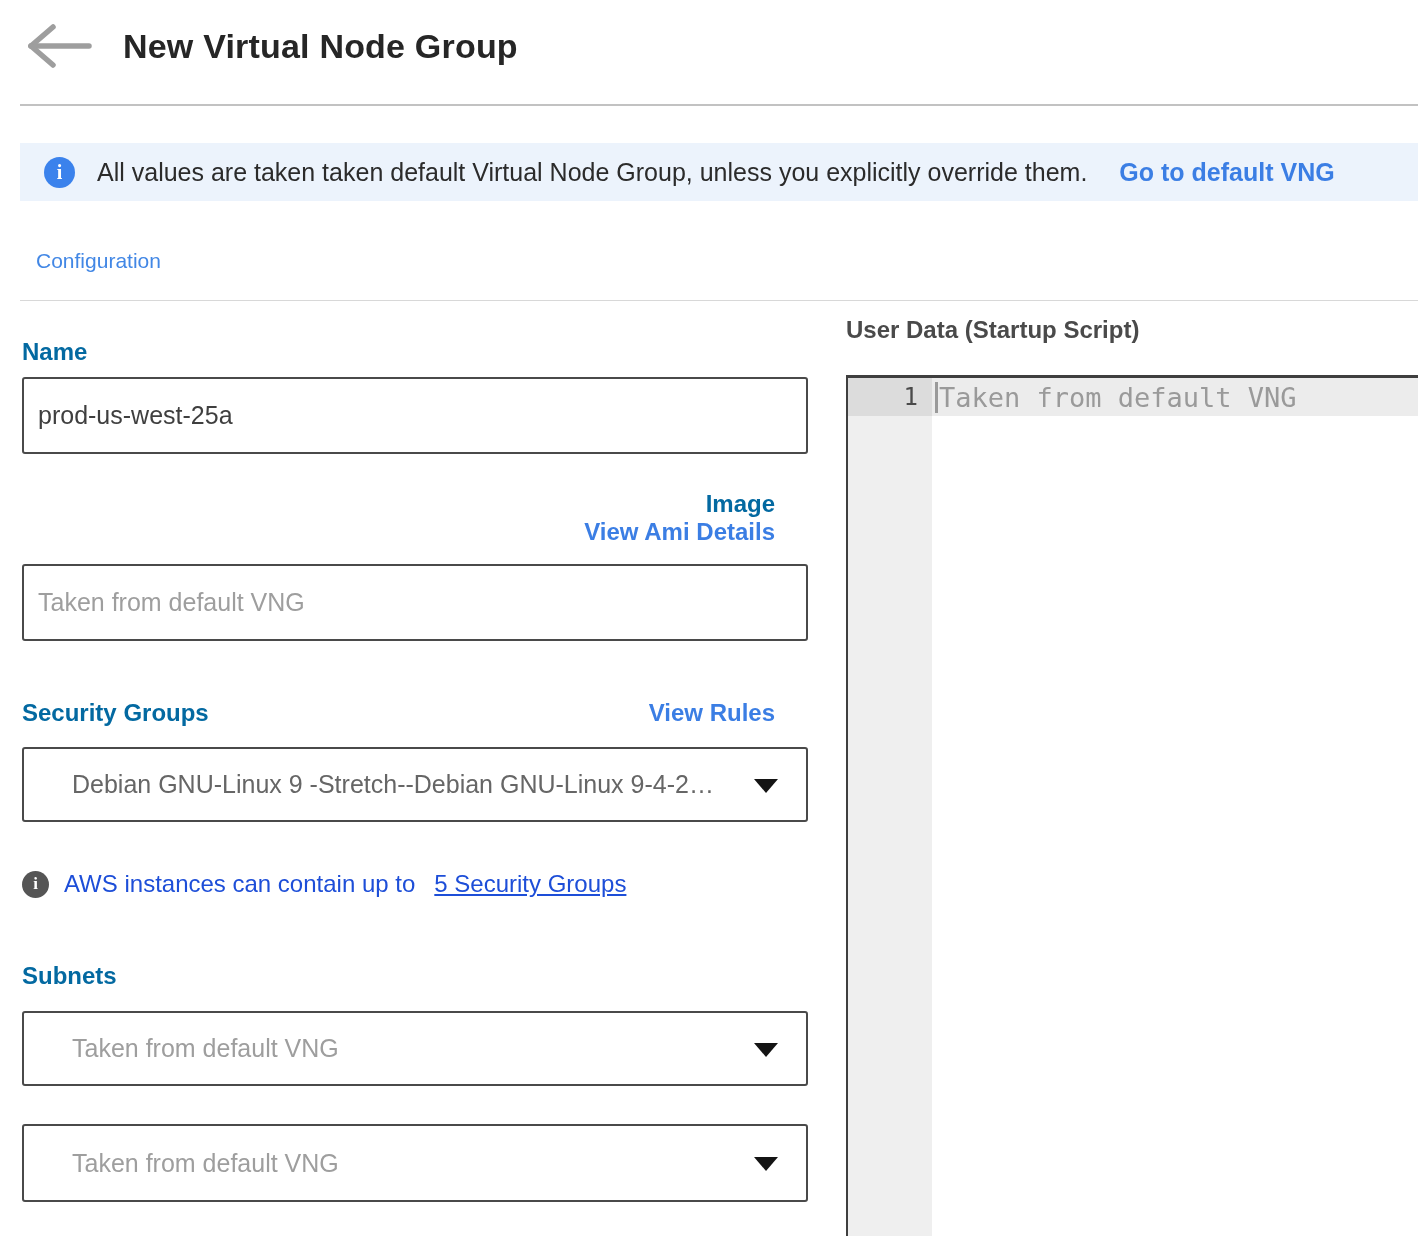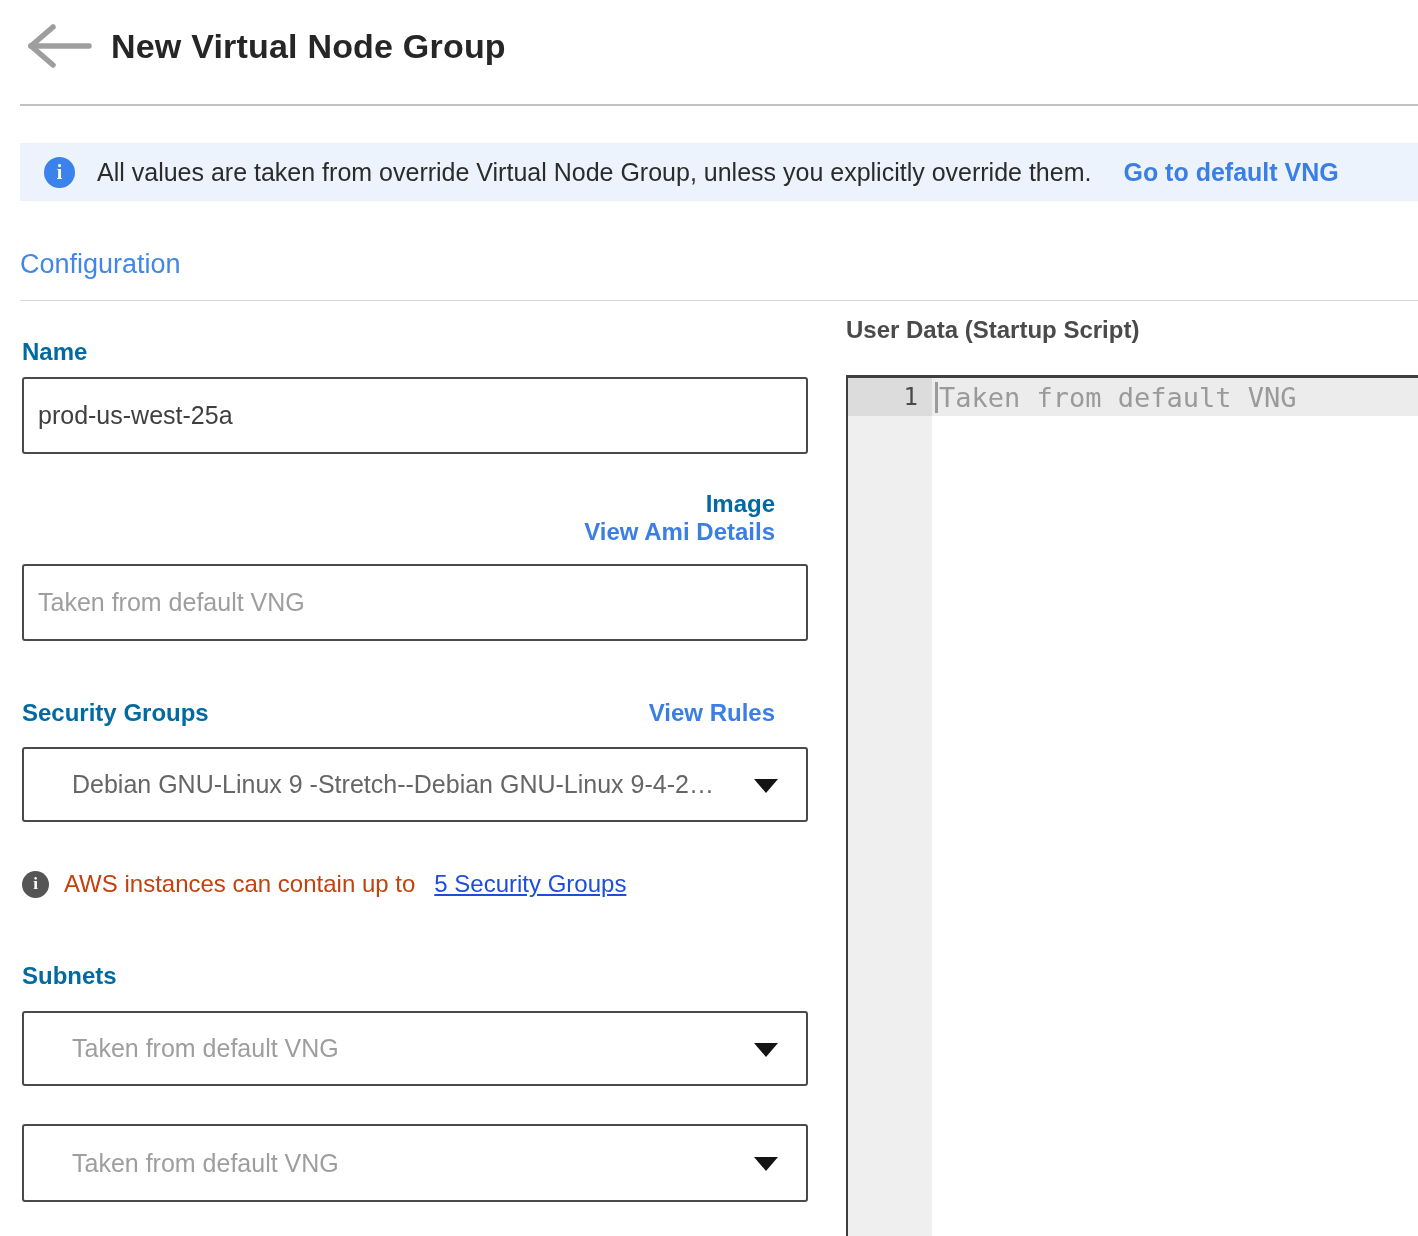--- a/index.html
+++ b/index.html
@@ -3,40 +3,40 @@
 <meta charset="utf-8">
 <style>
   * { margin:0; padding:0; box-sizing:border-box; }
   html,body { background:#ffffff; }
   .page {
     position:relative; width:1418px; height:1236px; overflow:hidden;
     background:#ffffff; font-family:"Liberation Sans", sans-serif; color:#3f3f3f;
   }
 
   
-  .header { position:absolute; left:25px; top:22px; display:flex; align-items:center; gap:16px; }
+  .header { position:absolute; left:25px; top:22px; display:flex; align-items:center; gap:28px; }
   .back-btn { width:70px; height:48px; cursor:pointer; display:flex; align-items:center; }
   .page-title { font-size:34px; font-weight:700; color:#262626; letter-spacing:0.2px; }
   .header-divider { position:absolute; left:20px; right:0; top:104px; height:0; border-top:2px solid #c2c2c2; }
 
   
   .banner {
     position:absolute; left:20px; right:0; top:143px; height:58px;
     background:#ecf3fc; display:flex; align-items:center; padding-left:24px;
   }
   .banner-icon {
     width:31px; height:31px; border-radius:50%; background:#3b82ec; color:#ffffff;
     font-size:20px; font-weight:700; display:flex; align-items:center; justify-content:center;
     font-family:"Liberation Serif", serif; flex:0 0 auto;
   }
   .banner-text { margin-left:22px; font-size:25px; color:#2b2b2b; }
   .banner-link { margin-left:32px; font-size:25px; font-weight:600; color:#3b7ee4; cursor:pointer; text-decoration:none; }
 
   
-  .config-title { position:absolute; left:20px; top:249px; font-size:27px; font-weight:400; color:#4287e5; }
+  .config-title { position:absolute; left:36px; top:249px; font-size:21px; font-weight:400; color:#4287e5; }
   .section-divider { position:absolute; left:20px; right:0; top:300px; height:0; border-top:1px solid #d8d8d8; }
 
   
   .form-left { position:absolute; left:22px; top:338px; width:753px; }
   .label-row { display:flex; justify-content:space-between; align-items:flex-end; }
   .field-label { font-size:24px; font-weight:600; color:#0369a1; }
   .field-link { font-size:24px; font-weight:600; color:#3b7ee4; cursor:pointer; text-decoration:none; }
 
   .text-input, .select-box {
     width:786px; height:77px; border:2px solid #4a4a4a; border-radius:3px;
@@ -60,21 +60,21 @@
   .m-image-row { margin-bottom:18px;flex-direction:column; }
   .m-image-input { margin-bottom:58px; }
   .m-sg-row { margin-bottom:20px; }
   .m-sg-select { margin-bottom:48px; }
   .note { display:flex; align-items:center; gap:15px; margin-bottom:64px; }
   .note-icon {
     width:27px; height:27px; border-radius:50%; background:#555555; color:#ffffff;
     font-size:17px; font-weight:700; display:flex; align-items:center; justify-content:center;
     font-family:"Liberation Serif", serif; flex:0 0 auto;
   }
-  .note-text { font-size:24px; color:#c2410c; }
+  .note-text { font-size:24px; color:#1d4ed8; }
   .note-link { font-size:24px; color:#1d4ed8; text-decoration:underline; cursor:pointer; margin-left:4px; }
   .m-subnets-label { margin-bottom:21px; }
   .m-subnets-select { margin-bottom:38px; }
   .m-ip-label { margin-bottom:25px; }
   .ip-select { height:78px; }
 
   
   .userdata-label { position:absolute; left:846px; top:316px; font-size:24px; font-weight:600; color:#4a4a4a; }
   .editor {
     position:absolute; left:846px; top:375px; right:0; bottom:0;
@@ -107,21 +107,21 @@
           <line x1="6" y1="24" x2="28" y2="43"></line>
         </g>
       </svg>
     </div>
     <h1 class="page-title">New Virtual Node Group</h1>
   </div>
   <div class="header-divider"></div>
 
   <div class="banner">
     <div class="banner-icon">i</div>
-    <span class="banner-text">All values are taken from override Virtual Node Group, unless you explicitly override them.</span>
+    <span class="banner-text">All values are taken taken default Virtual Node Group, unless you explicitly override them.</span>
     <a class="banner-link">Go to default VNG</a>
   </div>
 
   <div class="config-title">Configuration</div>
   <div class="section-divider"></div>
 
   <div class="form-left">
 
     <div class="field-label m-name-label">Name</div>
     <input class="text-input m-name-input" type="text" value="prod-us-west-25a" style="">

